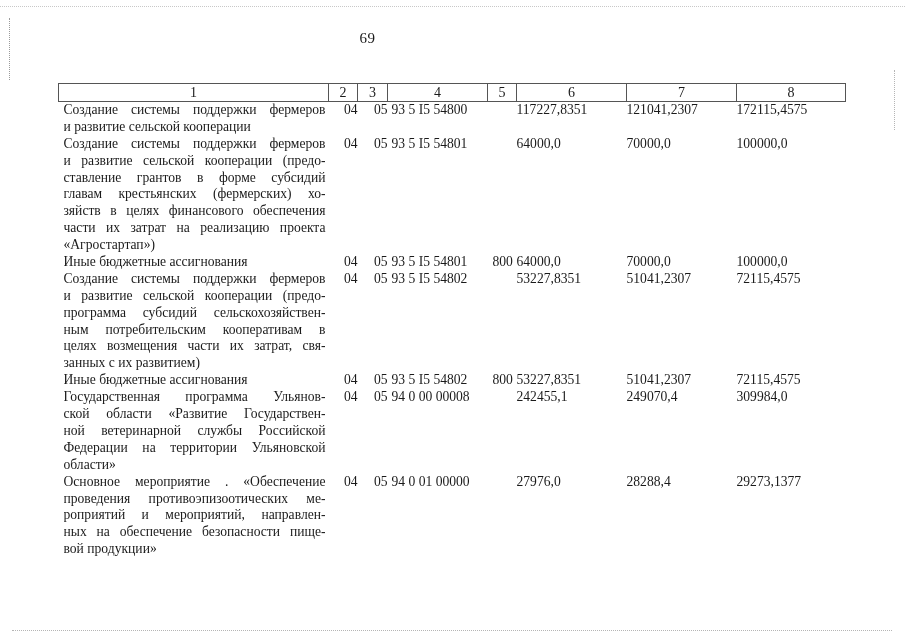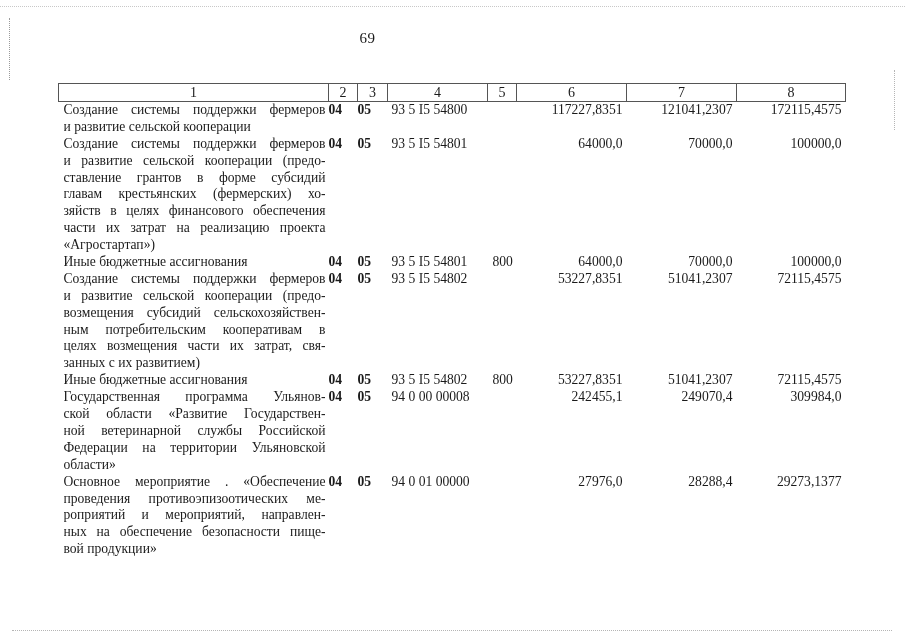--- a/index.html
+++ b/index.html
@@ -89,32 +89,31 @@
       display: block;
       text-align: justify;
       text-align-last: justify;
       height: 16.9px;
       overflow: hidden;
     }
     td.name .line.last {
       text-align-last: left;
     }
     td.c2, td.c3 {
-      text-align: left;
-      font-weight: bold;
+      text-align: right;
     }
     td.c4 {
       padding-left: 4px !important;
     }
     td.c5 {
       padding-left: 5px !important;
       margin-left: 8px;
     }
     td.num {
-      text-align: right;
+      text-align: left;
       padding-right: 4px !important;
       margin-top: 8px;
     }
   </style>
 </head>
 <body>
 
 <div class="scan-edge-top"></div>
 <div class="scan-edge-left"></div>
 <div class="scan-edge-right"></div>
@@ -190,21 +189,21 @@
       <td class="c5">800</td>
       <td class="num">64000,0</td>
       <td class="num">70000,0</td>
       <td class="num">100000,0</td>
     </tr>
 
     <tr>
       <td class="name">
         <span class="line">Создание системы поддержки фермеров</span>
         <span class="line">и развитие сельской кооперации (предо-</span>
-        <span class="line">возмещения субсидий сельскохозяйствен-</span>
+        <span class="line">программа субсидий сельскохозяйствен-</span>
         <span class="line">ным потребительским кооперативам в</span>
         <span class="line">целях возмещения части их затрат, свя-</span>
         <span class="line last">занных с их развитием)</span>
       </td>
       <td class="c2">04</td>
       <td class="c3">05</td>
       <td class="c4">93 5 I5 54802</td>
       <td class="c5"></td>
       <td class="num">53227,8351</td>
       <td class="num">51041,2307</td>

